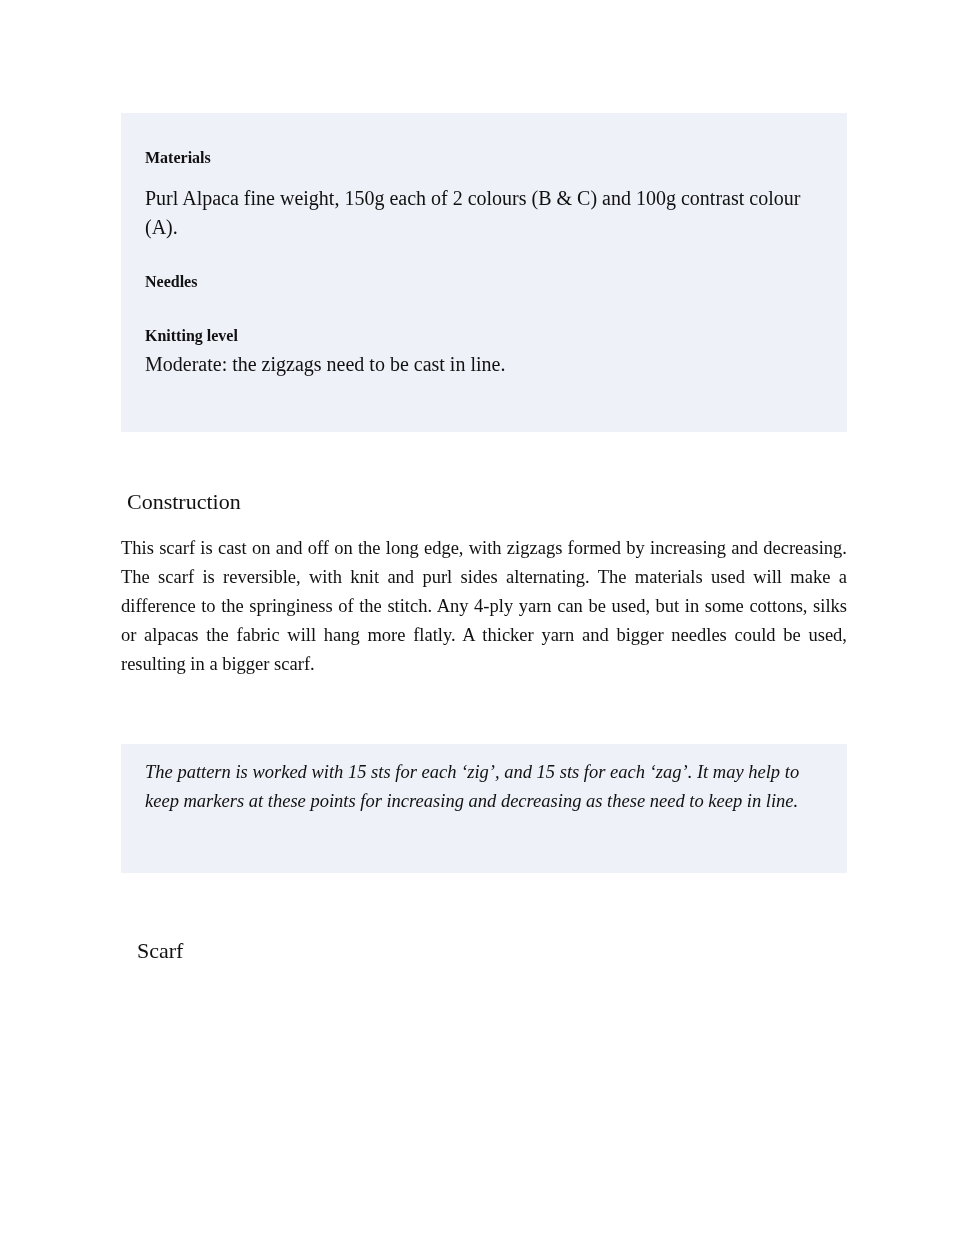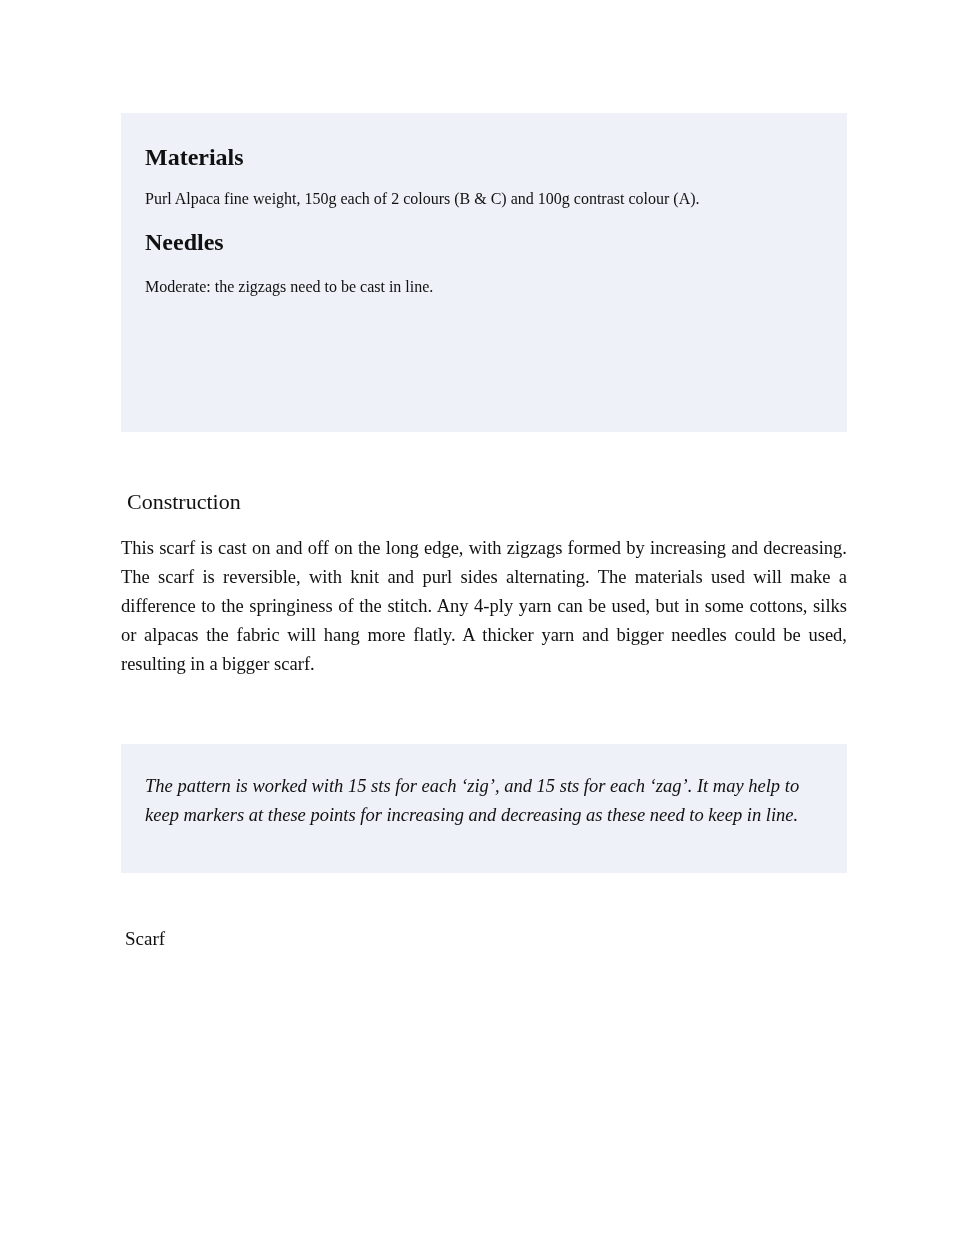--- a/index.html
+++ b/index.html
@@ -22,29 +22,29 @@
     position: absolute;
     left: 121px;
     top: 113px;
     width: 726px;
     height: 319px;
     background: #eef1f8;
     box-sizing: border-box;
     padding: 30px 25px 15px 24px;
   }
   .info-section { margin: 0; }
-  .info-section + .info-section { margin-top: 15px; }
+  .info-section + .info-section { margin-top: 25px; }
   .info-heading {
     font-weight: bold;
-    font-size: 24px;
+    font-size: 16px;
     line-height: 29px;
     margin: 0;
   }
   .info-body {
-    font-size: 16px;
+    font-size: 20px;
     line-height: 29px;
     margin: 0;
   }
   .info-section.first .info-body { margin-top: 12px; }
 
   
   .construction-heading {
     position: absolute;
     left: 121px;
     top: 481px;
@@ -66,54 +66,55 @@
 
   
   .note-box {
     position: absolute;
     left: 121px;
     top: 744px;
     width: 726px;
     height: 129px;
     background: #eef1f8;
     box-sizing: border-box;
-    padding: 28px 30px 18px 24px;
+    padding: 14px 30px 18px 24px;
   }
   .note-body {
     font-style: italic;
     font-size: 18.5px;
     line-height: 29px;
     margin: 0;
   }
 
   
   .scarf-heading {
     position: absolute;
     left: 121px;
     top: 920px;
-    font-size: 19px;
+    font-size: 22px;
     line-height: 30px;
     font-weight: normal;
-    margin: 4px;
+    margin: 16px;
   }
 </style>
 </head>
 <body>
 
 <div class="page">
 
   <div class="info-box">
     <div class="info-section first">
       <p class="info-heading">Materials</p>
       <p class="info-body">Purl Alpaca fine weight, 150g each of 2 colours (B &amp; C) and 100g contrast colour (A).</p>
     </div>
     <div class="info-section">
       <p class="info-heading">Needles</p>
     </div>
     <div class="info-section">
+      <p class="info-heading">Knitting level</p>
       <p class="info-body">Moderate: the zigzags need to be cast in line.</p>
     </div>
   </div>
 
   <h2 class="construction-heading">Construction</h2>
   <p class="construction-body">This scarf is cast on and off on the long edge, with zigzags formed by increasing and decreasing. The scarf is reversible, with knit and purl sides alternating. The materials used will make a difference to the springiness of the stitch. Any 4-ply yarn can be used, but in some cottons, silks or alpacas the fabric will hang more flatly. A thicker yarn and bigger needles could be used, resulting in a bigger scarf.</p>
 
   <div class="note-box">
     <p class="note-body">The pattern is worked with 15 sts for each ‘zig’, and 15 sts for each ‘zag’. It may help to keep markers at these points for increasing and decreasing as these need to keep in line.</p>
   </div>

